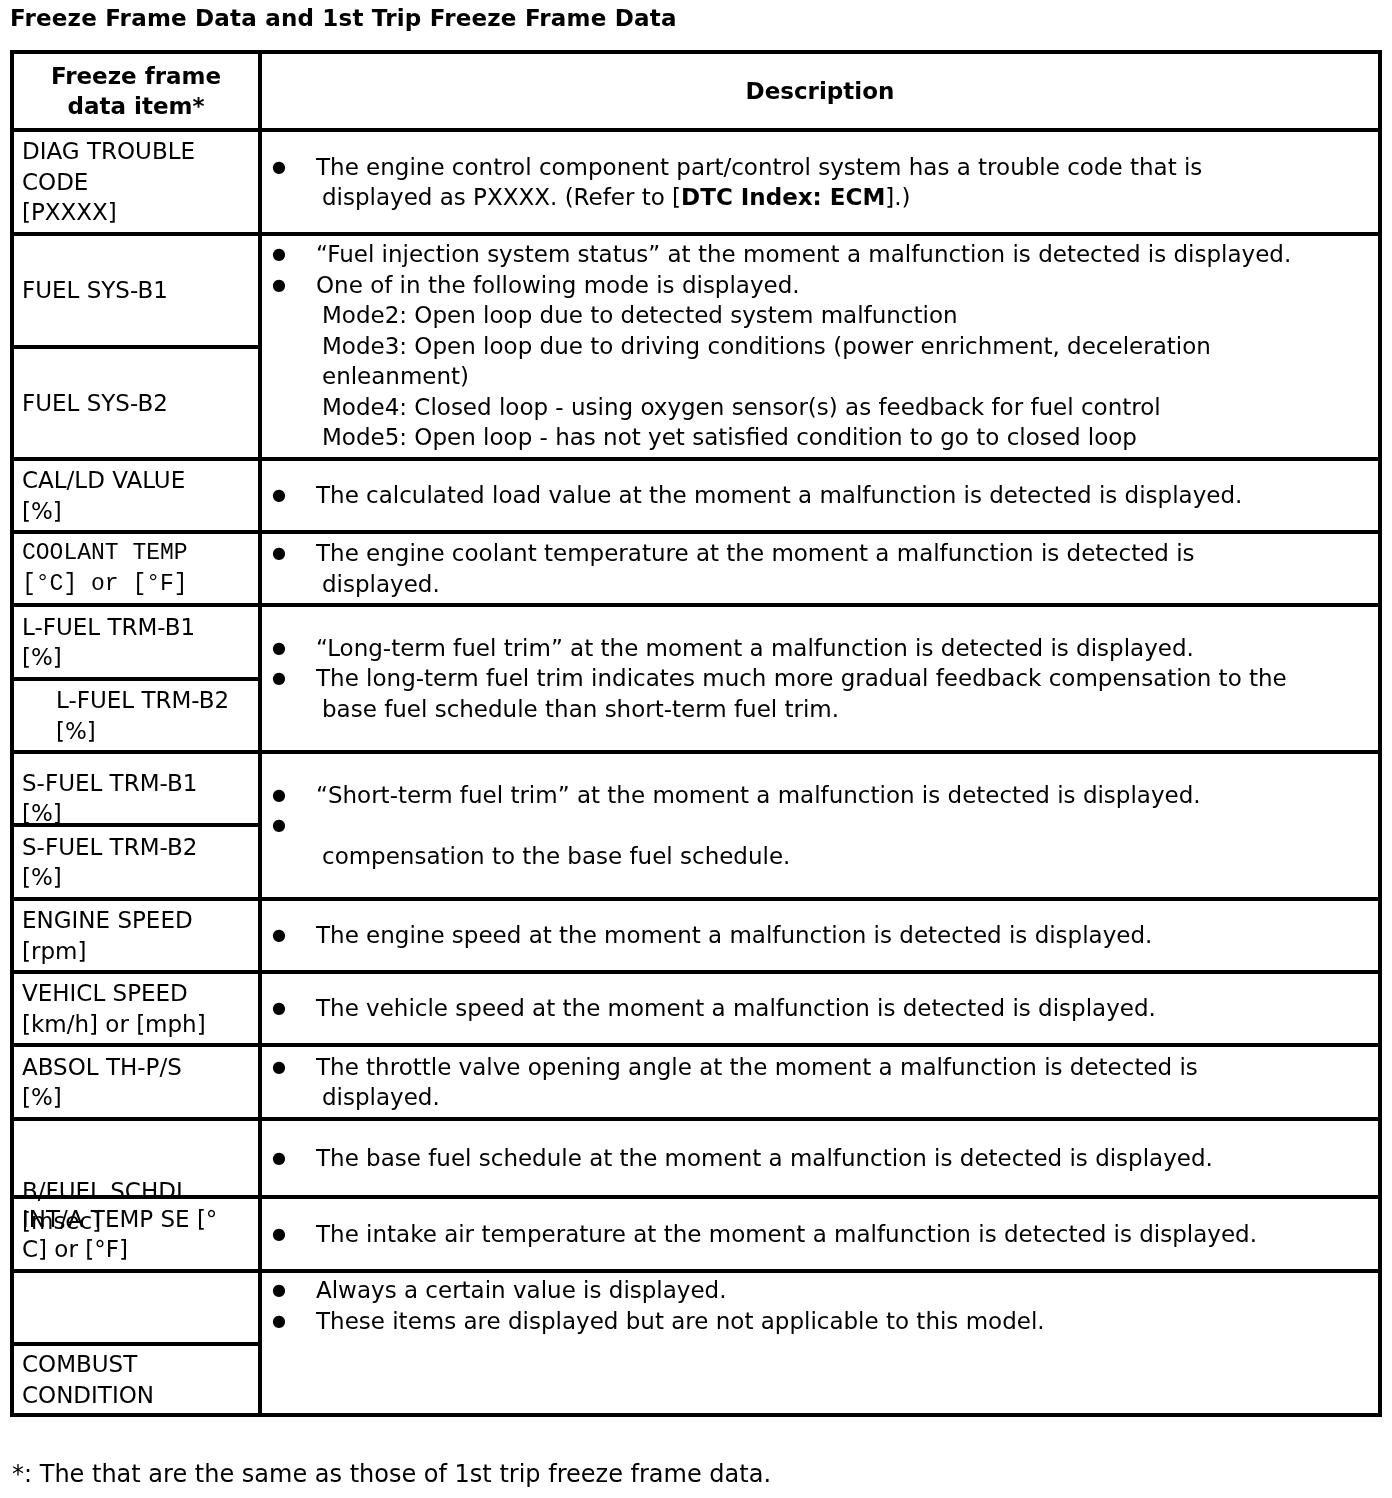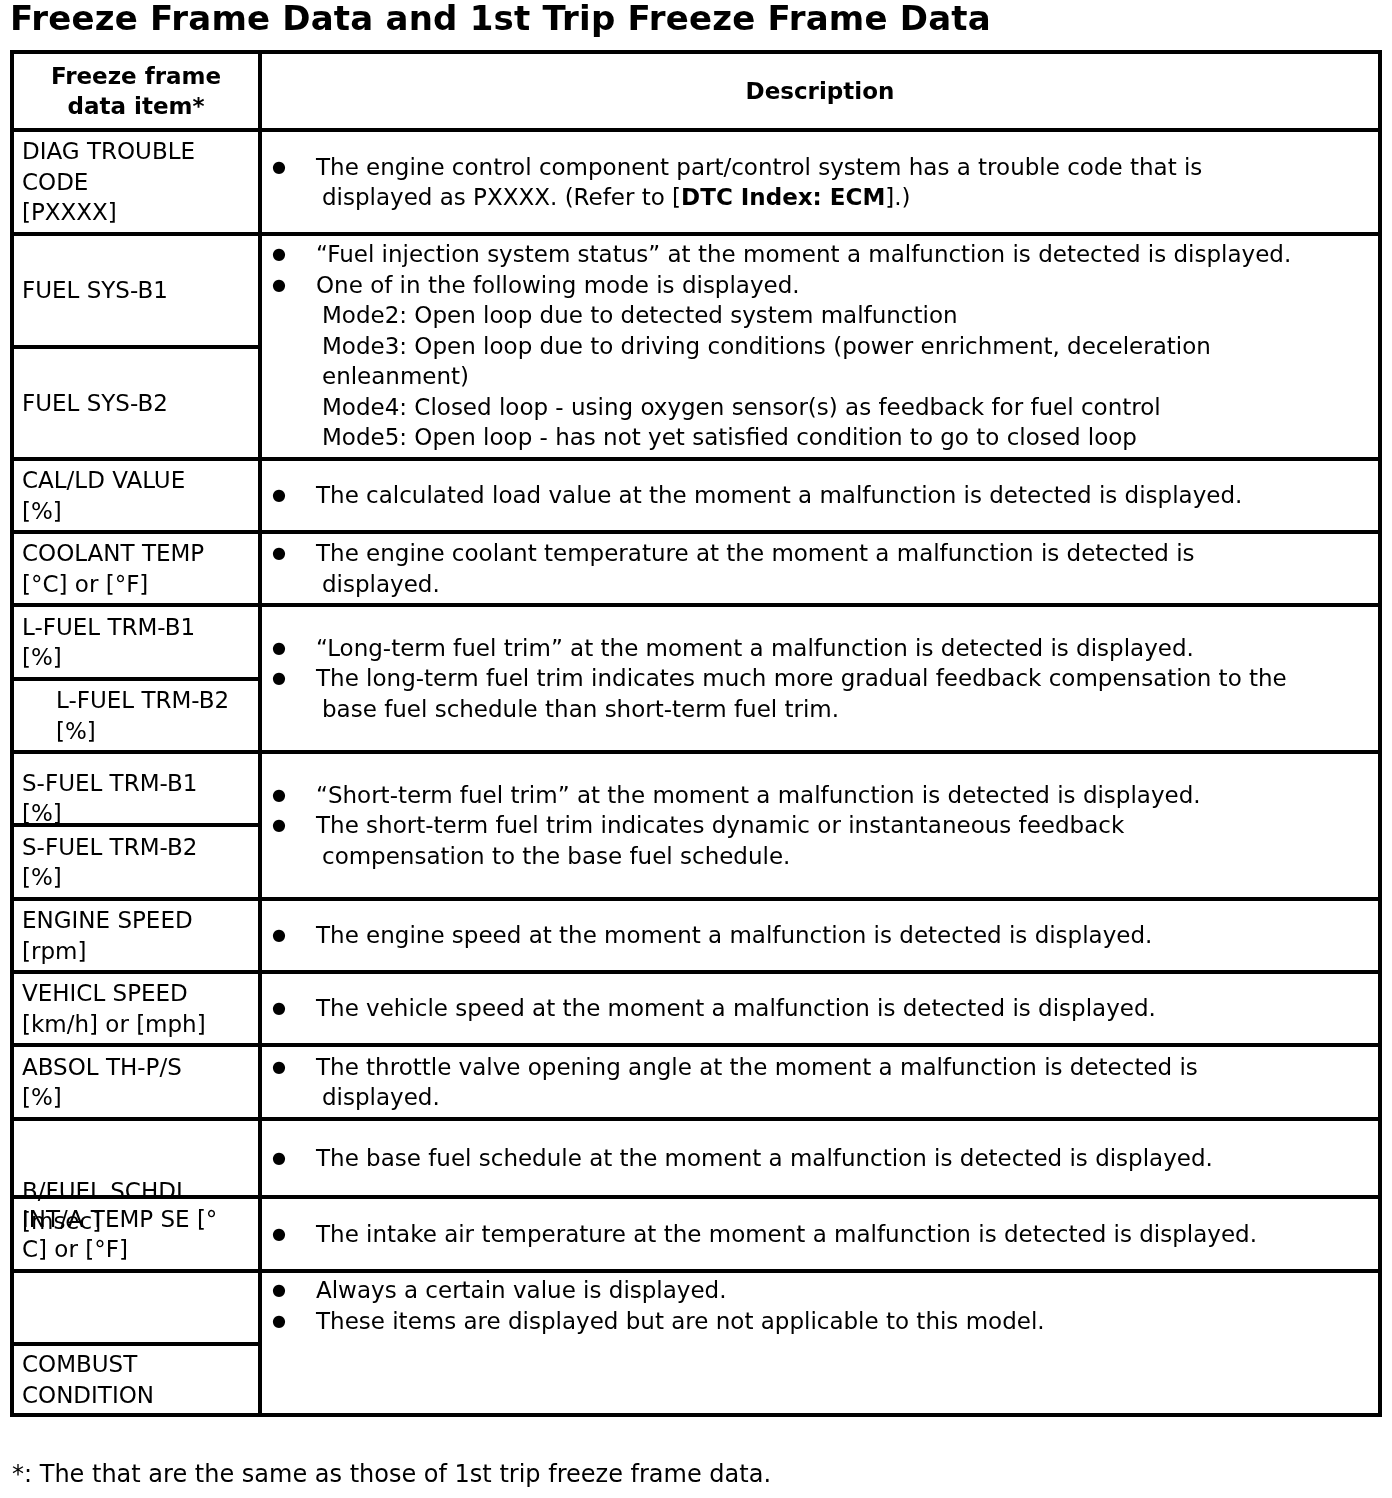--- a/index.html
+++ b/index.html
@@ -12,21 +12,21 @@
       height: 1498px;
       position: relative;
       font-family: "DejaVu Sans", sans-serif;
       color: #000000;
       overflow: hidden;
     }
     .doc-title {
       position: absolute;
       left: 10px;
       top: 0px;
-      font-size: 34px;
+      font-size: 23px;
       font-weight: bold;
       line-height: 36px;
       white-space: nowrap;
       letter-spacing: 0.2px;
     }
     .ff-table {
       position: absolute;
       left: 10px;
       top: 50px;
       width: 1372px;
@@ -154,21 +154,21 @@
   <div class="cell item" style="top:407px;height:69px;">CAL/LD VALUE
 [%]</div>
   <div class="cell desc" style="top:407px;height:69px;">
     <div class="bullet">
       <span class="bullet-dot">●</span>
       <span class="bullet-text">The calculated load value at the moment a malfunction is detected is displayed.</span>
     </div>
   </div>
   <div class="hline full" style="top:476px;"></div>
 
-  <div class="cell item" style="top:480px;height:69px;">COOLANT TEMP
+  <div class="cell item" style="top:480px;height:69px;font-family:Liberation Mono, monospace;">COOLANT TEMP
 [°C] or [°F]</div>
   <div class="cell desc" style="top:480px;height:69px;">
     <div class="bullet">
       <span class="bullet-dot">●</span>
       <span class="bullet-text">
         <span>The engine coolant temperature at the moment a malfunction is detected is</span><br>
         <span style="padding-left:6px;">displayed.</span>
       </span>
     </div>
   </div>
@@ -200,21 +200,21 @@
   <div class="cell item" style="top:773px;height:70px;">S-FUEL TRM-B2
 [%]</div>
   <div class="cell desc" style="top:700px;height:143px;">
     <div class="bullet">
       <span class="bullet-dot">●</span>
       <span class="bullet-text">“Short-term fuel trim” at the moment a malfunction is detected is displayed.</span>
     </div>
     <div class="bullet">
       <span class="bullet-dot">●</span>
       <span class="bullet-text">
-        <span>The short-term fuel trim indicates dynamic or instantaneous feedback</span><br>
+        <br>
         <span style="padding-left:6px;">compensation to the base fuel schedule.</span>
       </span>
     </div>
   </div>
   <div class="hline full" style="top:843px;"></div>
 
   <div class="cell item" style="top:847px;height:69px;">ENGINE SPEED
 [rpm]</div>
   <div class="cell desc" style="top:847px;height:69px;">
     <div class="bullet">

